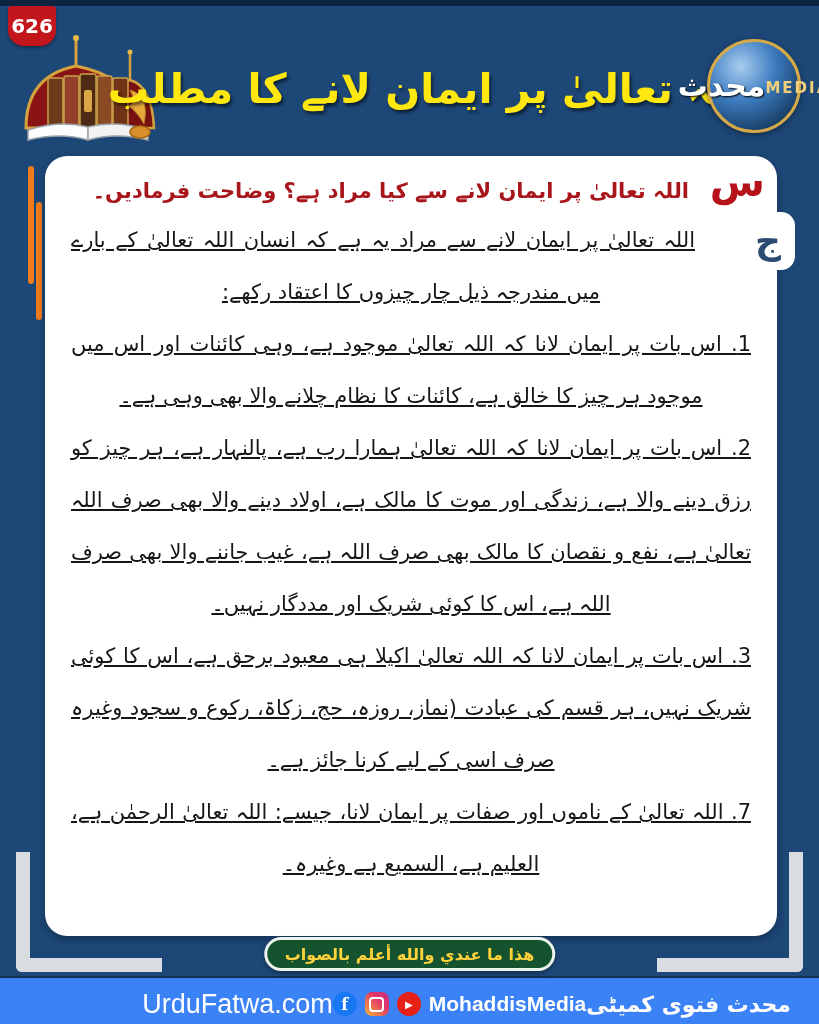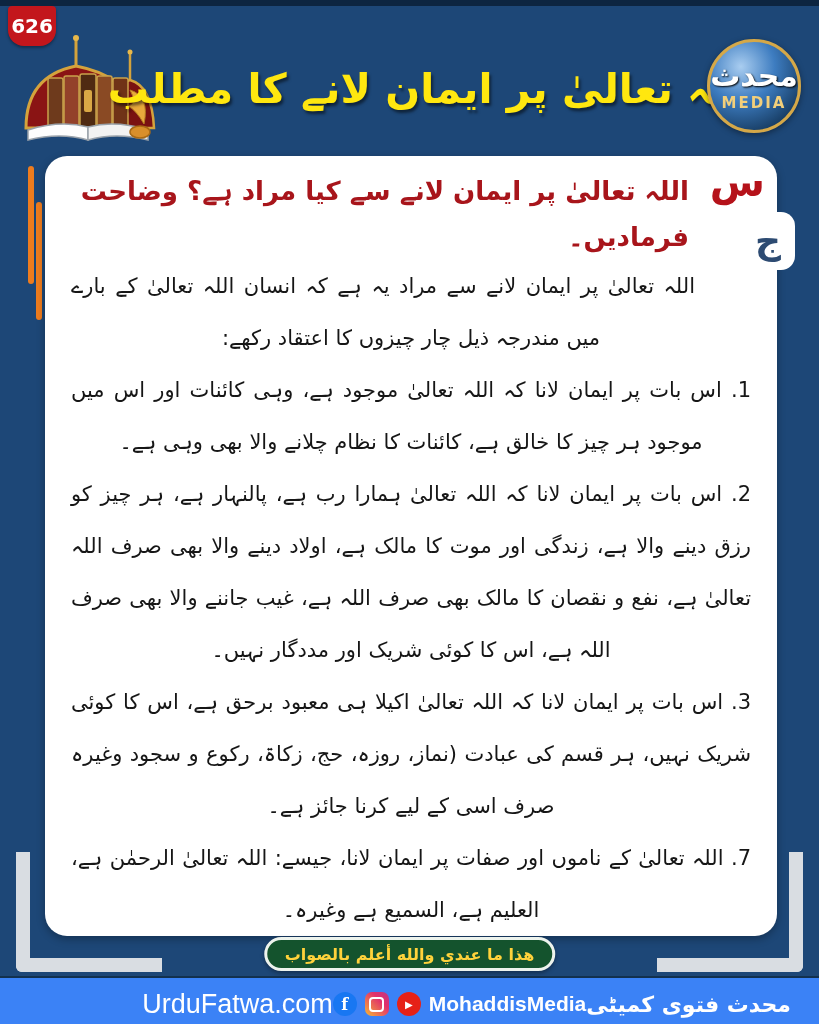--- a/index.html
+++ b/index.html
@@ -19,21 +19,21 @@
   .page-title{
     position:absolute;top:34px;left:175px;width:515px;height:100px;margin:0;
     display:flex;align-items:center;justify-content:center;
     direction:rtl;color:#ffe70f;font-size:41px;font-weight:bold;line-height:1.2;
     text-shadow:2px 3px 3px rgba(0,0,0,.5);white-space:nowrap;
   }
   .media-logo{
     position:absolute;top:33px;right:18px;width:94px;height:94px;border-radius:50%;
     background:radial-gradient(circle at 35% 28%,#a9cdf0 0%,#3d7cc0 40%,#123457 85%);
     border:3px solid #d5a848;box-sizing:border-box;
-    display:flex;flex-direction:column;align-items:center;justify-content:center;
+    display:flex;flex-direction:row;align-items:center;justify-content:center;
     box-shadow:0 2px 6px rgba(0,0,0,.4);
   }
   .media-logo .arabic{color:#fff;font-size:30px;font-weight:bold;direction:rtl;line-height:1;text-shadow:1px 1px 2px #000;}
   .media-logo .latin{color:#f3cf7a;font-size:15px;font-weight:bold;letter-spacing:2px;margin-top:3px;}
   
   .orange-bar{position:absolute;width:6px;background:#ee7c1e;border-radius:3px;}
   .orange-bar.b1{left:28px;top:160px;height:118px;}
   .orange-bar.b2{left:36px;top:196px;height:118px;}
   .bracket{position:absolute;top:846px;width:132px;height:106px;}
   .bracket.bl{left:16px;border-left:14px solid #d9dde2;border-bottom:14px solid #d9dde2;border-bottom-left-radius:6px;}
@@ -52,25 +52,25 @@
     background:#ffffff;border-radius:14px;
     display:flex;align-items:center;justify-content:center;
   }
   .a-tab .a-marker{color:#2d4b72;font-size:36px;font-weight:bold;line-height:1;}
   .text-area{
     position:absolute;inset:0;padding:12px 26px 8px 26px;overflow:hidden;
     direction:rtl;color:#161616;
   }
   .question{
     direction:rtl;text-align:right;padding-right:62px;
-    color:#a8151b;font-weight:bold;font-size:26px;line-height:46px;margin:0;
+    color:#a8151b;font-weight:bold;font-size:21px;line-height:46px;margin:0;
   }
   .para{
     direction:rtl;text-align:justify;text-align-last:center;
-    font-size:21px;line-height:52px;margin:0;
+    font-size:21px;line-height:52px;margin:0;text-decoration:underline;
   }
   .para.intro{text-indent:56px;}
   
   .closing-pill{
     position:absolute;top:931px;left:50%;transform:translateX(-50%);
     min-width:280px;height:34px;padding:0 18px;box-sizing:border-box;
     background:#14532d;border:3px solid #edf3ed;border-radius:20px;
     display:flex;align-items:center;justify-content:center;z-index:6;
     color:#ffd23b;font-size:16px;font-weight:bold;direction:rtl;cursor:pointer;
     box-shadow:0 2px 4px rgba(0,0,0,.35);

